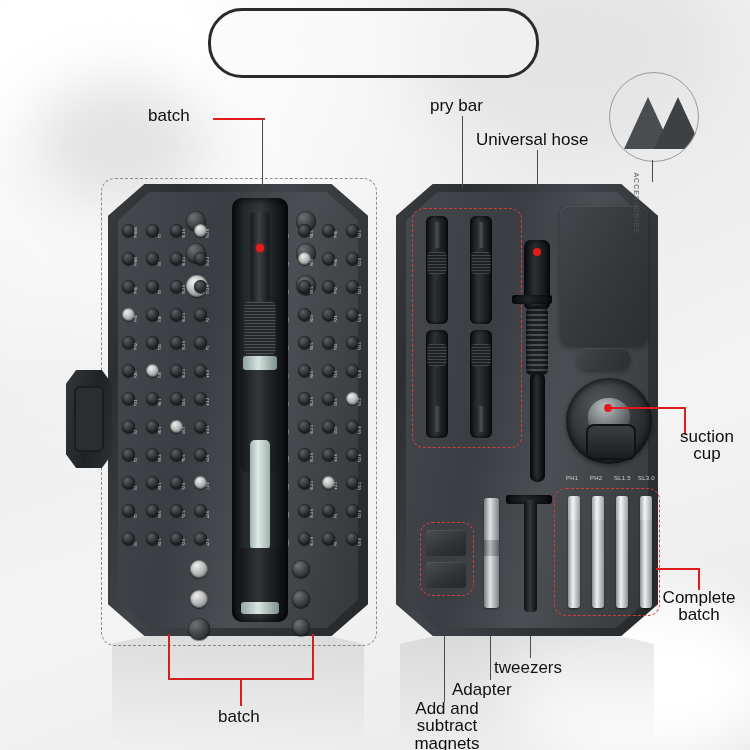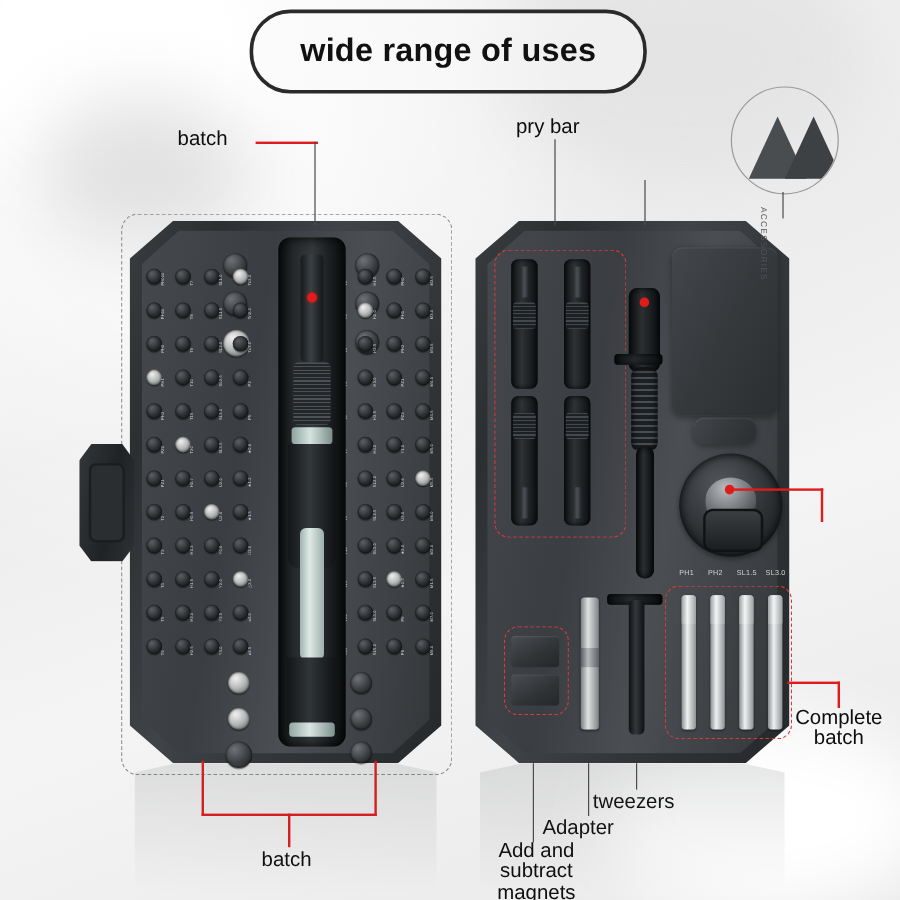--- a/index.html
+++ b/index.html
@@ -185,21 +185,20 @@
 <body>
 
 <div id="stage">
 
   <div class="bgblob" style="left:-40px;top:-60px;width:260px;height:230px;background:#ffffff;"></div>
   <div class="bgblob" style="left:420px;top:-50px;width:300px;height:200px;background:#e4e4e4;"></div>
   <div class="bgblob" style="left:30px;top:80px;width:180px;height:130px;background:#e2e2e2;"></div>
   <div class="bgblob" style="left:500px;top:600px;width:280px;height:160px;background:#ffffff;"></div>
 
   <div id="title-pill">
-    <div class="tl">wide range of uses</div>
   </div>
 
   <div id="tri-circle">
     <div class="tri" style="left:14px;top:24px;border-left:24px solid transparent;border-right:24px solid transparent;border-bottom:52px solid #4a4d4f;"></div>
     <div class="tri" style="left:44px;top:24px;border-left:24px solid transparent;border-right:24px solid transparent;border-bottom:52px solid #3e4143;"></div>
   </div>
   <div class="leader" style="left:652px;top:160px;width:1px;height:22px;"></div>
 
   <div class="case" style="left:108px;top:184px;width:260px;height:452px;">
     <div class="shell"></div>
@@ -474,20 +473,24 @@
   </div>
   <div class="accbox" style="left:578px;top:348px;width:52px;height:22px;"></div>
 
   <div id="suction">
     <div class="dome"></div>
     <div class="pad"></div>
   </div>
   <div class="leader red" style="left:604px;top:404px;width:8px;height:8px;border-radius:50%;"></div>
   <div class="leader red" style="left:610px;top:407px;width:76px;height:2px;"></div>
   <div class="leader red" style="left:684px;top:407px;width:2px;height:28px;"></div>
+  <div class="lbl c" style="left:664px;top:428px;width:86px;">
+    <div>suction</div>
+    <div>cup</div>
+  </div>
 
   <div class="reddash" style="left:554px;top:488px;width:104px;height:126px;"></div>
   <div id="exbits">
       <div class="exlabel" style="left: 566px; top: 475px;">PH1</div>
       <div class="exbit" style="left: 568px; top: 496px; height: 112px;">
         <div class="head"></div>
       </div>
       <div class="exlabel" style="left: 590px; top: 475px;">PH2</div>
       <div class="exbit" style="left: 592px; top: 496px; height: 112px;">
         <div class="head"></div>
@@ -513,20 +516,21 @@
   <div class="magnet" style="left:426px;top:562px;width:40px;height:26px;"></div>
 
   <div class="adapter" style="left:484px;top:498px;height:110px;">
     <div class="band" style="top:42px;"></div>
   </div>
 
   <div class="tweezer" style="left:524px;top:500px;height:112px;"></div>
 
   <div class="lbl" style="left:430px;top:96px;">pry bar</div>
   <div class="leader" style="left:462px;top:116px;width:1px;height:72px;"></div>
+  <div class="lbl" style="left:476px;top:130px;">Universal hose</div>
   <div class="leader" style="left:537px;top:150px;width:1px;height:38px;"></div>
 
   <div class="leader" style="left:530px;top:636px;width:1px;height:22px;"></div>
   <div class="lbl" style="left:494px;top:658px;">tweezers</div>
   <div class="leader" style="left:490px;top:636px;width:1px;height:44px;"></div>
   <div class="lbl" style="left:452px;top:680px;">Adapter</div>
   <div class="leader" style="left:444px;top:636px;width:1px;height:66px;"></div>
   <div class="lbl c" style="left:382px;top:700px;width:130px;">
     <div>Add and</div>
     <div>subtract magnets</div>

